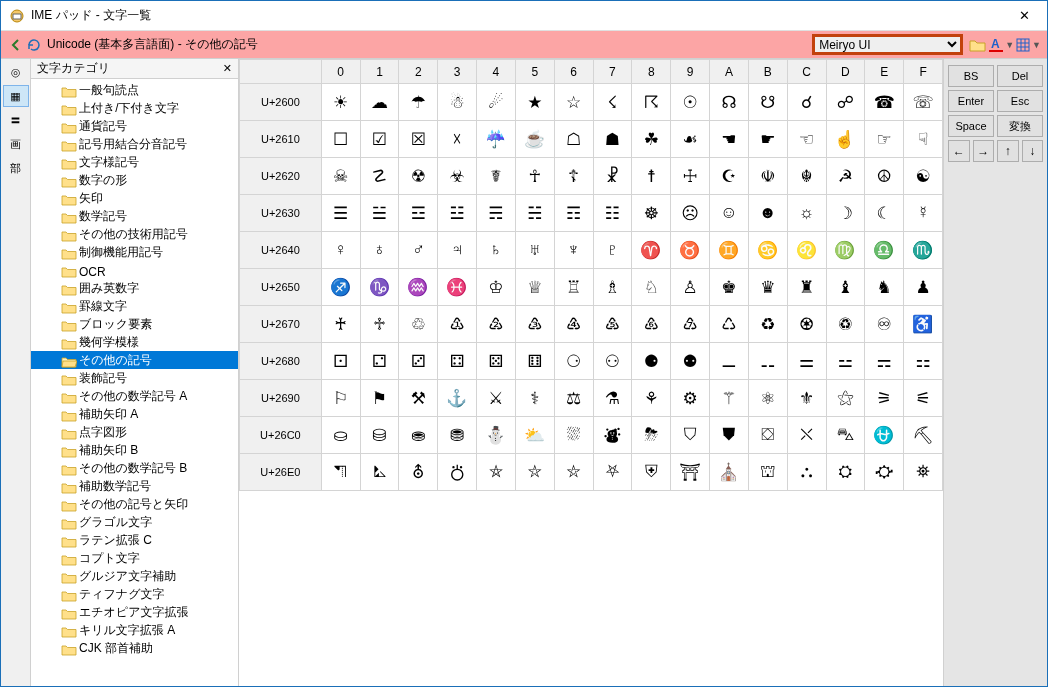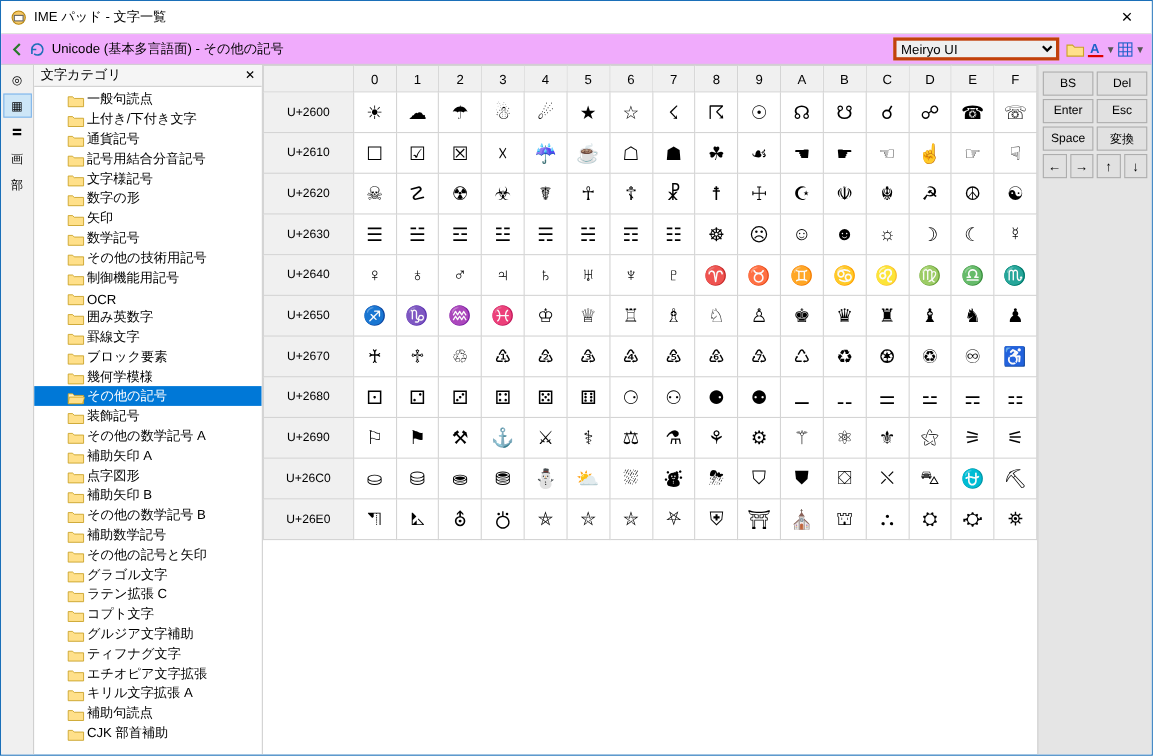--- a/index.html
+++ b/index.html
@@ -1,21 +1,21 @@
 <!DOCTYPE html>
 <html><head>
 <meta charset="utf-8">
 <style>
 *{box-sizing:border-box;margin:0;padding:0;font-family:"Meiryo UI","MS Gothic",sans-serif;font-size:12px}
 body{background:#fff;width:1048px;height:687px;border:1px solid #1a6fb8;display:flex;flex-direction:column;overflow:hidden}
 .titlebar{height:30px;background:#fff;display:flex;align-items:center;padding:0 0 0 8px;border-bottom:1px solid #e0e0e0}
 .titlebar .icon{width:16px;height:16px;margin-right:6px}
 .titlebar .title{flex:1;font-size:12px;color:#000}
 .titlebar .close{width:45px;height:29px;display:flex;align-items:center;justify-content:center;color:#000;font-size:13px}
-.toolbar{height:28px;background:#f0abfc;border-bottom:1px solid #d0d0d0;display:flex;align-items:center;padding:0 6px;gap:0}
+.toolbar{height:28px;background:#fca5a5;border-bottom:1px solid #d0d0d0;display:flex;align-items:center;padding:0 6px;gap:0}
 .toolbar .dropdown{flex:0 0 auto;font-size:12px;padding:2px 4px}
 .toolbar .tool-ico{width:18px;height:18px;display:inline-flex;align-items:center;justify-content:center}
 .main{flex:1;display:flex;overflow:hidden}
 .leftbar{width:30px;background:#f0f0f0;border-right:1px solid #d0d0d0;display:flex;flex-direction:column;align-items:center;padding-top:2px;gap:2px}
 .leftbar .lb{width:26px;height:22px;display:flex;align-items:center;justify-content:center;font-size:11px;border:1px solid transparent}
 .leftbar .lb.active{background:#cde6f7;border:1px solid #7eb4ea}
 .tree{width:208px;border-right:1px solid #d0d0d0;display:flex;flex-direction:column;overflow:hidden;position:relative}
 .tree-hdr{height:20px;padding:2px 6px;font-size:11px;display:flex;align-items:center;justify-content:space-between;background:#f5f5f5;border-bottom:1px solid #d0d0d0}
 .tree-hdr .x{font-size:11px;cursor:pointer}
 .tree-body{flex:1;overflow-y:auto;overflow-x:auto;padding:2px 0}
@@ -358,28 +358,20 @@
             </svg>
           </span>
           <span>キリル文字拡張 A</span>
         </div>
         <div class="tnode">
           <span class="fold">
             <svg width="16" height="14" viewBox="0 0 16 14">
               <path d="M1 3 h4 l1.5 1.5 H15 V12 H1 z" fill="#ffe08a" stroke="#c9a227" stroke-width="0.8"></path>
             </svg>
           </span>
-          <span>補助句読点</span>
-        </div>
-        <div class="tnode">
-          <span class="fold">
-            <svg width="16" height="14" viewBox="0 0 16 14">
-              <path d="M1 3 h4 l1.5 1.5 H15 V12 H1 z" fill="#ffe08a" stroke="#c9a227" stroke-width="0.8"></path>
-            </svg>
-          </span>
           <span>CJK 部首補助</span>
         </div>
       </div>
   </div>
 
   <div class="grid">
     <table class="gtable" id="gtable">
         <thead>
           <tr>
             <th style="width: 80px;"></th>

